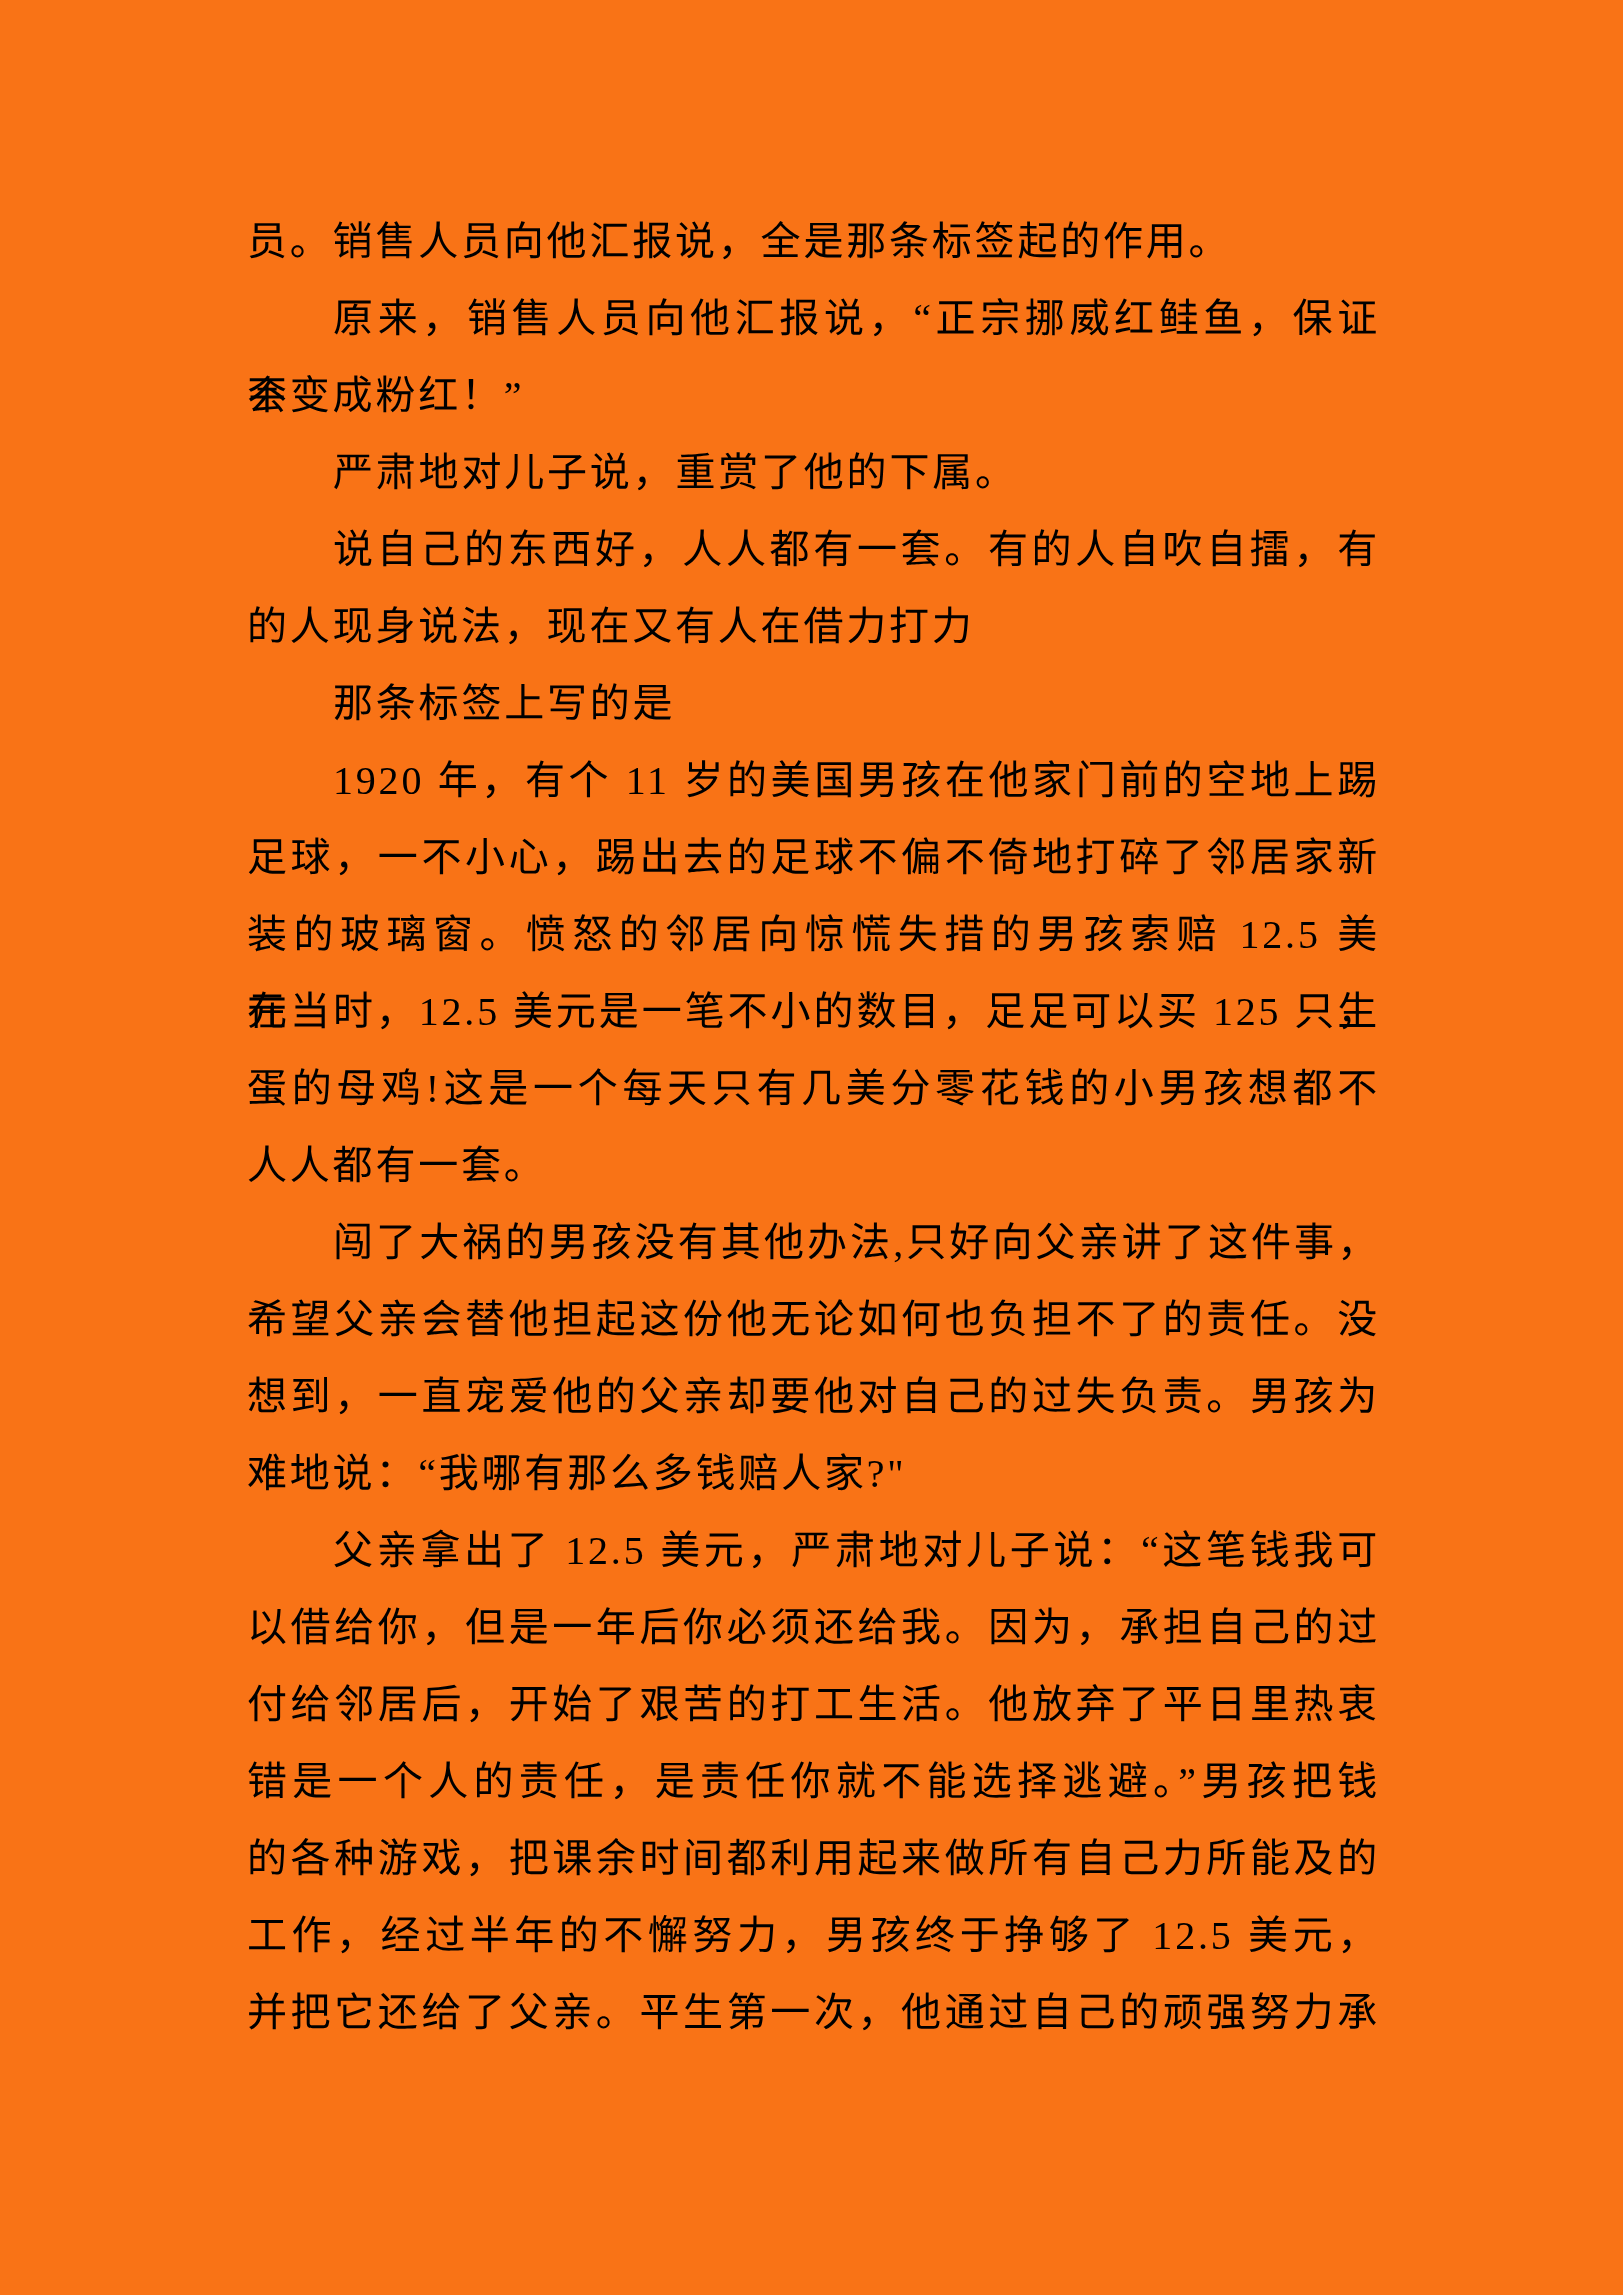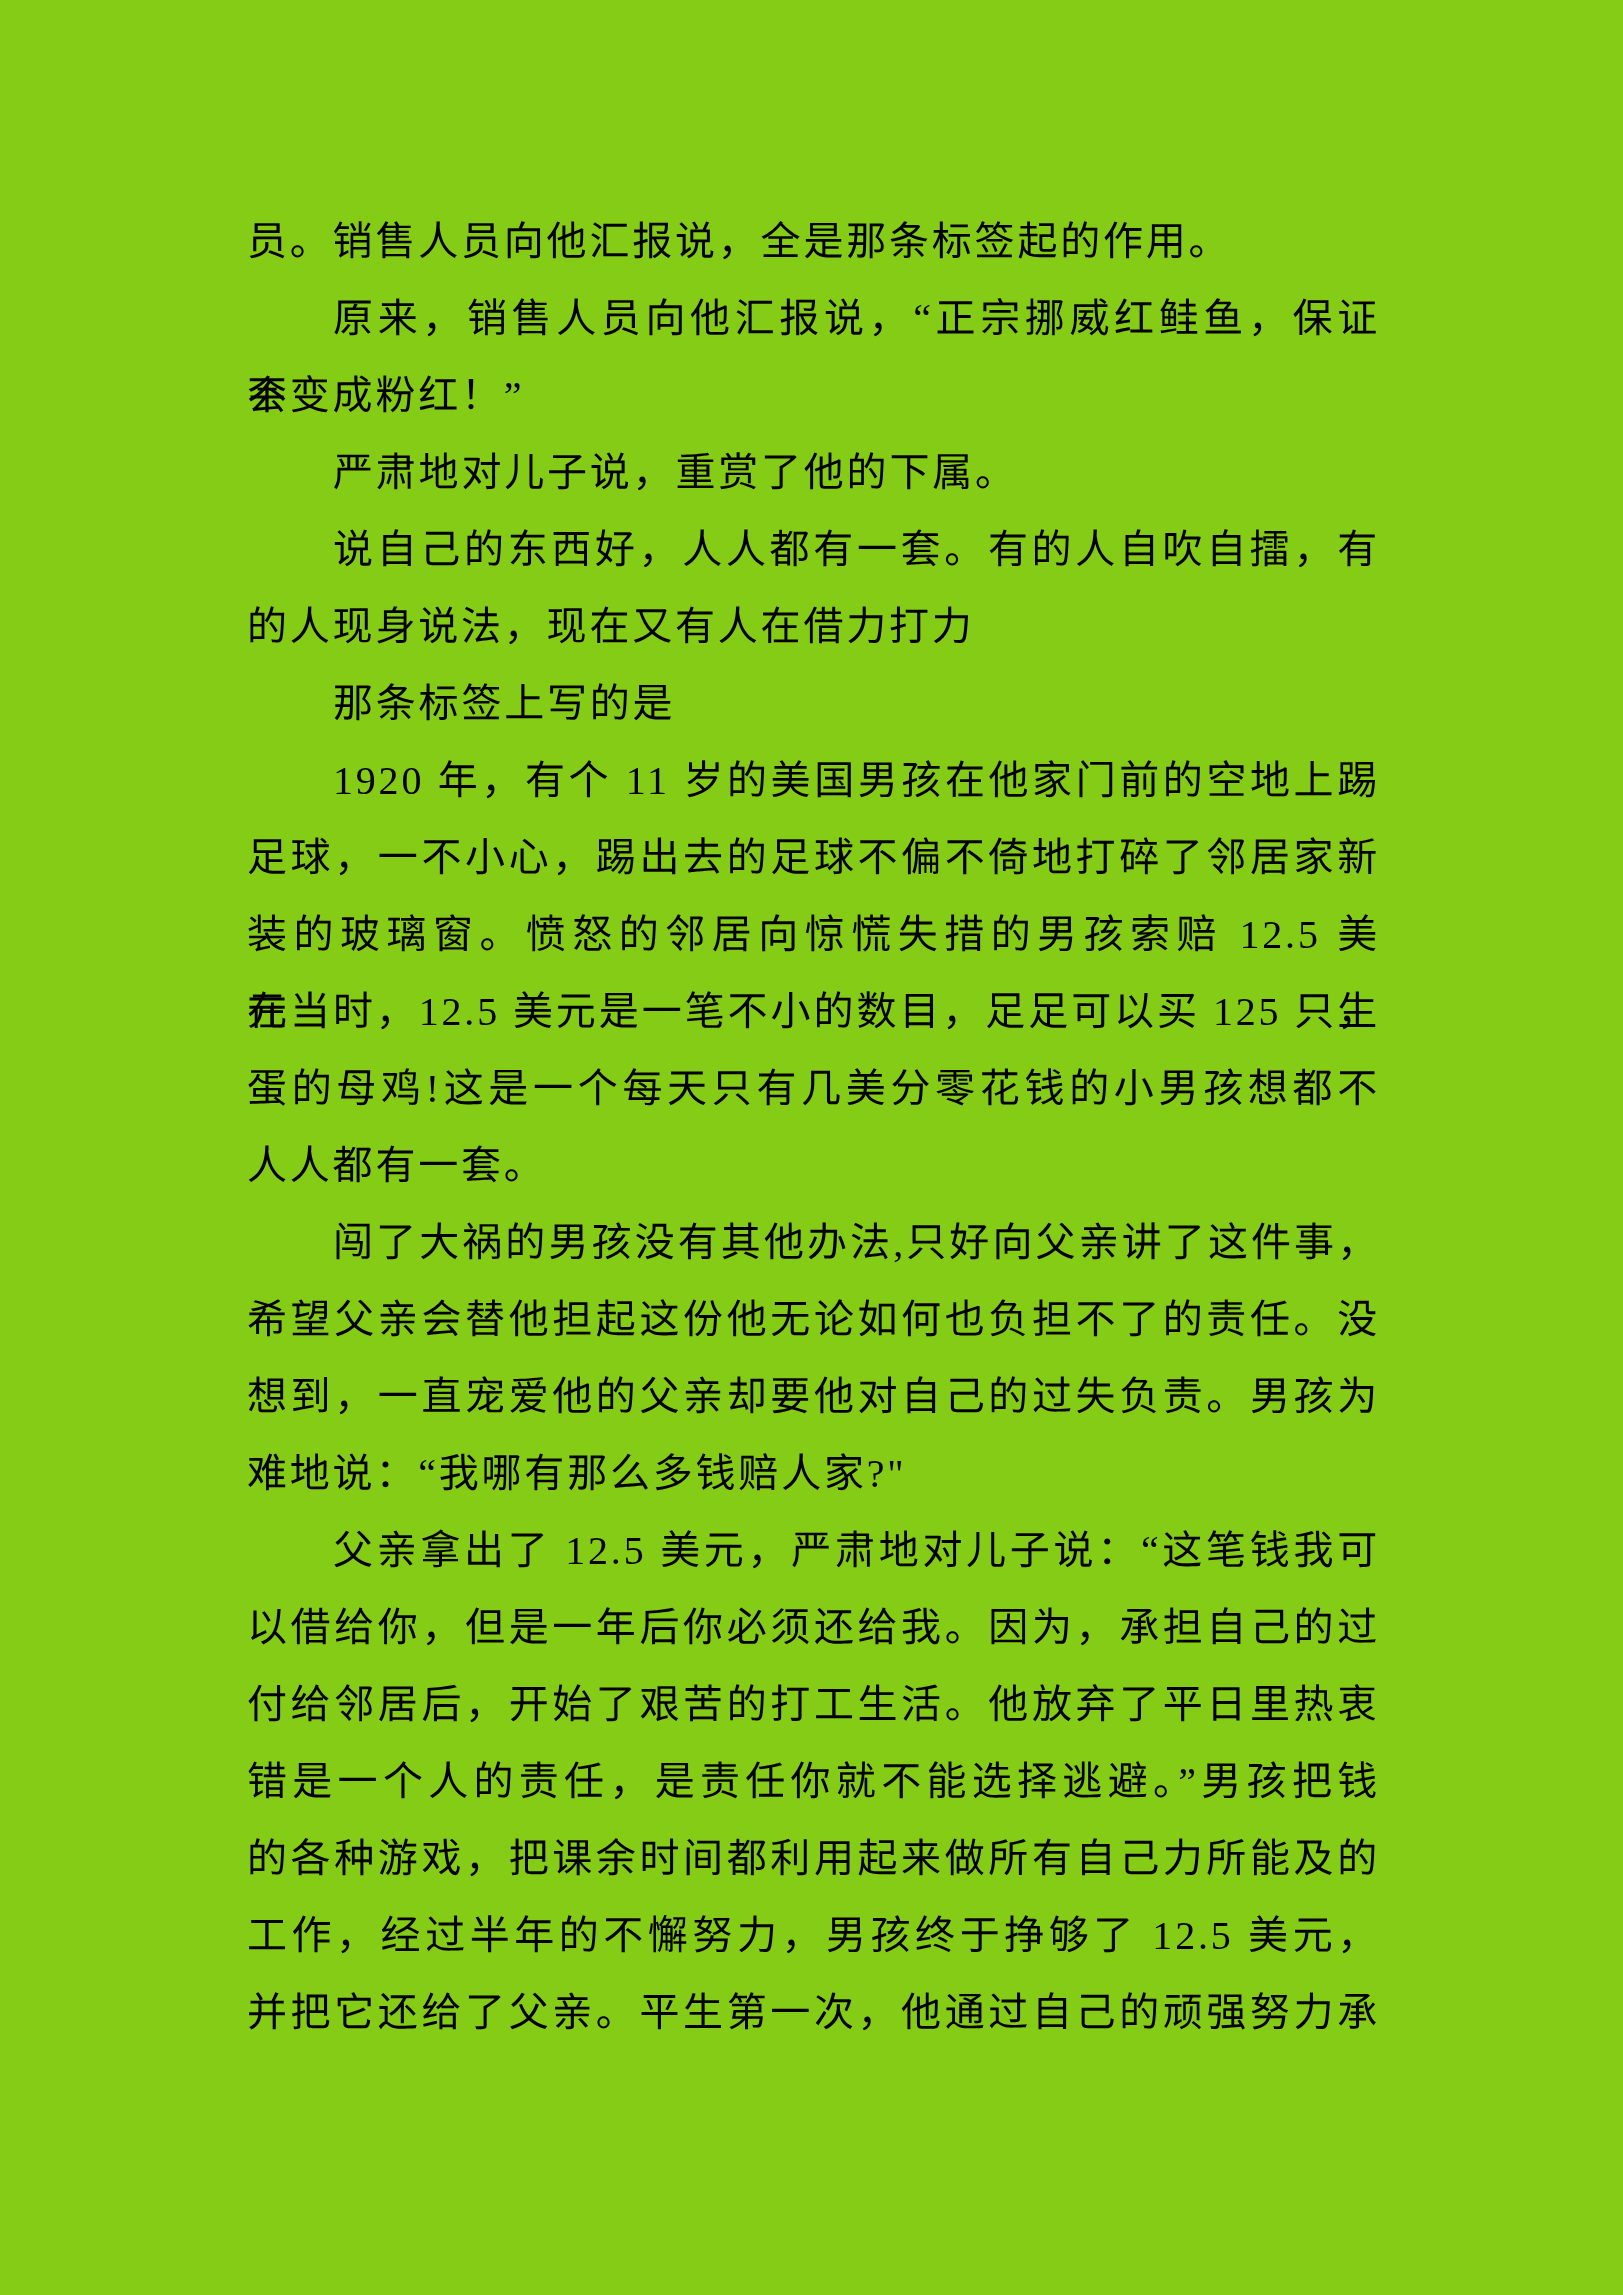--- a/index.html
+++ b/index.html
@@ -4,21 +4,21 @@
 <style>
   html, body {
     margin: 0;
     padding: 0;
     background: #ffffff;
   }
   .page {
     position: relative;
     width: 1623px;
     height: 2295px;
-    background: #84cc16;
+    background: #f97316;
     overflow: hidden;
   }
   .text-block {
     position: absolute;
     left: 247px;
     top: 203px;
     width: 1133px;
   }
   .text-line {
     height: 77px;

